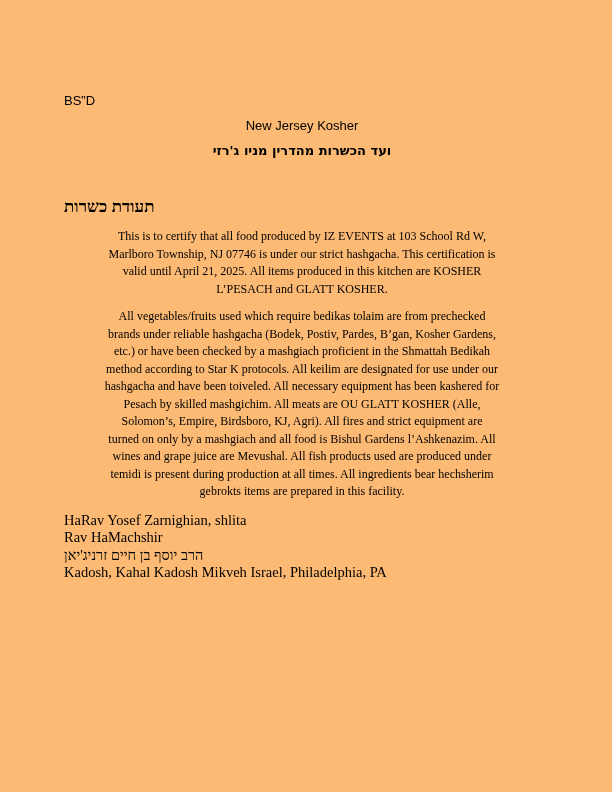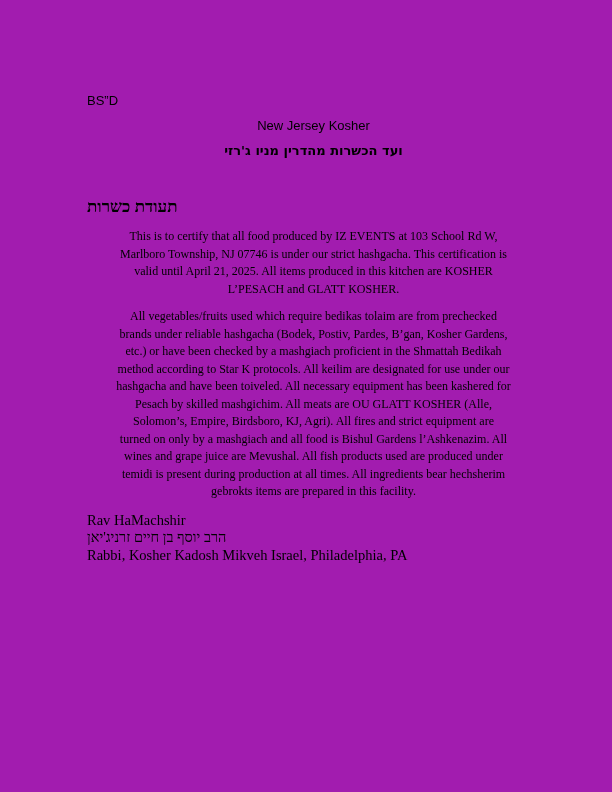--- a/index.html
+++ b/index.html
@@ -5,24 +5,24 @@
   html, body {
     margin: 0;
     padding: 0;
     background: #ffffff;
   }
   .page {
     position: relative;
     width: 612px;
     height: 792px;
     margin: 0 auto;
-    background: #a21caf;
+    background: #fdba74;
     color: #000000;
     box-sizing: border-box;
-    padding: 93px 72px 0 87px;
+    padding: 93px 72px 0 64px;
     overflow: hidden;
   }
   .sans {
     font-family: "Liberation Sans", "DejaVu Sans", sans-serif;
   }
   .bsd {
     font-size: 13px;
     line-height: 15px;
     margin-bottom: 10px;
     text-align: left;
@@ -103,18 +103,19 @@
     <div class="line">hashgacha and have been toiveled. All necessary equipment has been kashered for</div>
     <div class="line">Pesach by skilled mashgichim. All meats are OU GLATT KOSHER (Alle,</div>
     <div class="line">Solomon’s, Empire, Birdsboro, KJ, Agri). All fires and strict equipment are</div>
     <div class="line">turned on only by a mashgiach and all food is Bishul Gardens l’Ashkenazim. All</div>
     <div class="line">wines and grape juice are Mevushal. All fish products used are produced under</div>
     <div class="line">temidi is present during production at all times. All ingredients bear hechsherim</div>
     <div class="line">gebrokts items are prepared in this facility.</div>
   </div>
 
   <div class="sig">
+    <div class="line">HaRav Yosef Zarnighian, shlita</div>
     <div class="line">Rav HaMachshir</div>
     <div class="line he-line" dir="rtl">הרב יוסף בן חיים זרניג'יאן</div>
-    <div class="line">Rabbi, Kosher Kadosh Mikveh Israel, Philadelphia, PA</div>
+    <div class="line">Kadosh, Kahal Kadosh Mikveh Israel, Philadelphia, PA</div>
   </div>
 
 </div>
 
 </body></html>

